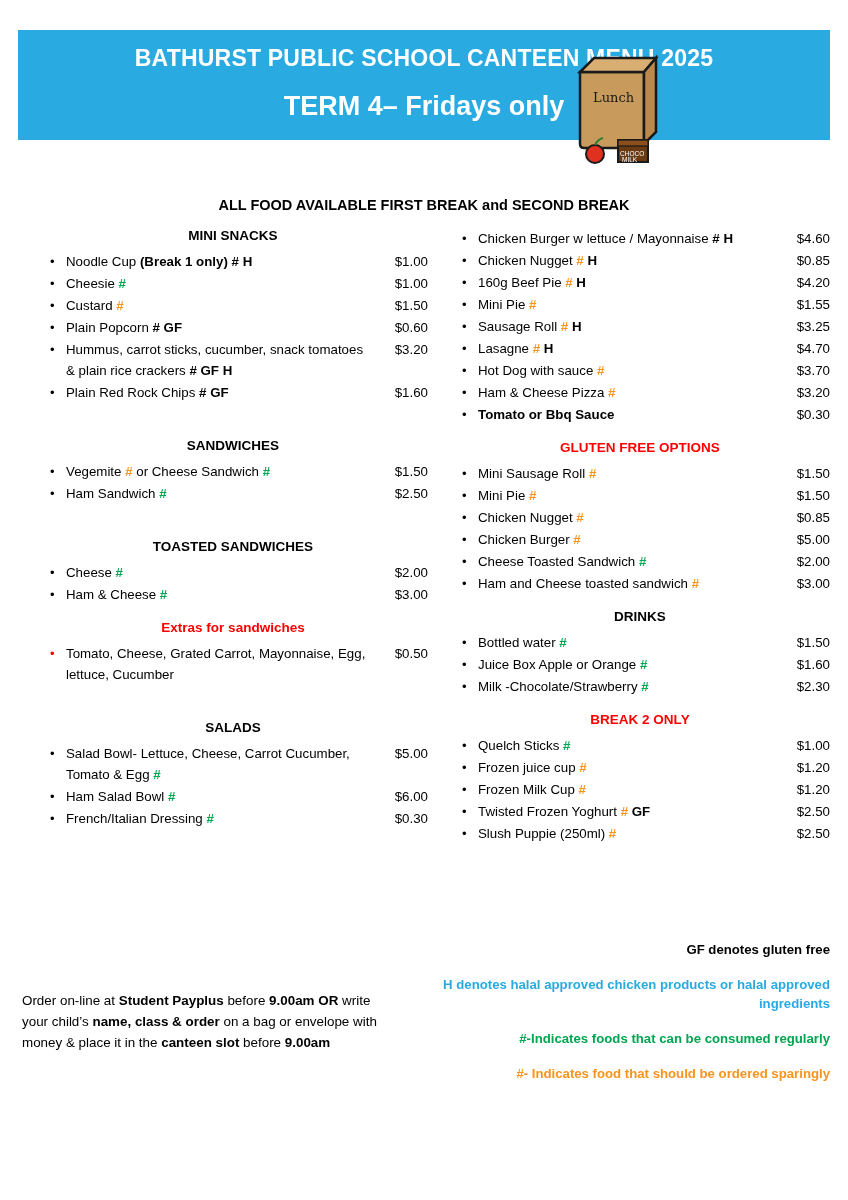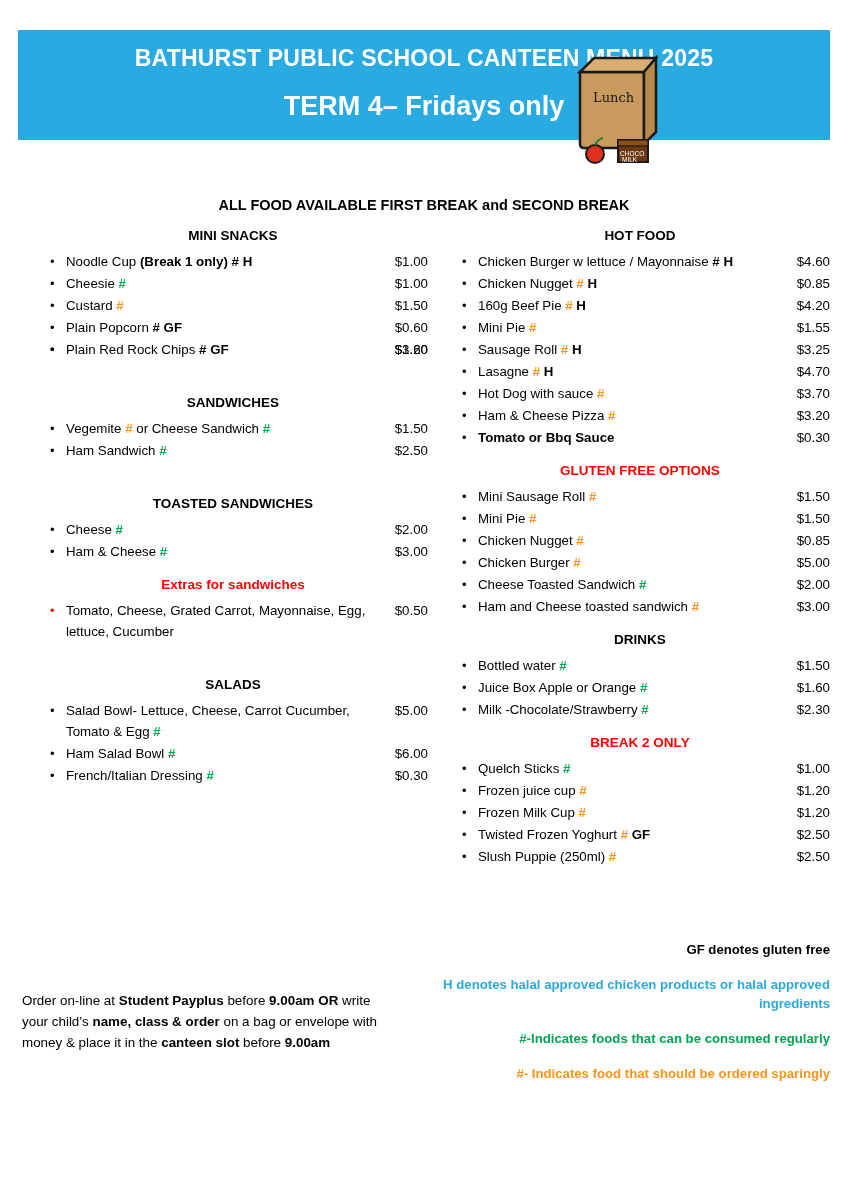--- a/index.html
+++ b/index.html
@@ -176,21 +176,21 @@
   <div class="avail-line">ALL FOOD AVAILABLE FIRST BREAK and SECOND BREAK</div>
 
   <div class="col col-left" id="col-left">
       <div class="section">
         <div class="sec-title">MINI SNACKS</div>
         <ul class="items">
           <li><span class="bullet">•</span><span class="name ">Noodle Cup <span class="red bold">(Break 1 only)</span> <span class=" bold">#</span> <span class="red bold">H</span></span><span class="price">$1.00</span></li>
           <li><span class="bullet">•</span><span class="name ">Cheesie <span class="green bold">#</span></span><span class="price">$1.00</span></li>
           <li><span class="bullet">•</span><span class="name ">Custard <span class="orange bold">#</span></span><span class="price">$1.50</span></li>
           <li><span class="bullet">•</span><span class="name ">Plain Popcorn <span class=" bold">#</span> <span class="red bold">GF</span></span><span class="price">$0.60</span></li>
-          <li><span class="bullet">•</span><span class="price">$3.20</span></li>
+          <li><span class="bullet">•</span><span class="name ">Hummus, carrot sticks, cucumber, snack tomatoes &amp; plain rice crackers <span class=" bold">#</span> <span class="red bold">GF</span> <span class="red bold">H</span></span><span class="price">$3.20</span></li>
           <li><span class="bullet">•</span><span class="name ">Plain Red Rock Chips <span class=" bold">#</span> <span class="red bold">GF</span></span><span class="price">$1.60</span></li>
         </ul>
       </div>
       <div class="spacer-lg"></div>
       <div class="section">
         <div class="sec-title">SANDWICHES</div>
         <ul class="items">
           <li><span class="bullet">•</span><span class="name ">Vegemite <span class="orange bold">#</span> <span>or Cheese Sandwich</span> <span class="green bold">#</span></span><span class="price">$1.50</span></li>
           <li><span class="bullet">•</span><span class="name ">Ham Sandwich <span class="green bold">#</span></span><span class="price">$2.50</span></li>
         </ul>
@@ -215,21 +215,20 @@
         <div class="sec-title">SALADS</div>
         <ul class="items">
           <li><span class="bullet">•</span><span class="name ">Salad Bowl- Lettuce, Cheese, Carrot Cucumber, Tomato &amp; Egg <span class="green bold">#</span></span><span class="price">$5.00</span></li>
           <li><span class="bullet">•</span><span class="name ">Ham Salad Bowl <span class="green bold">#</span></span><span class="price">$6.00</span></li>
           <li><span class="bullet">•</span><span class="name ">French/Italian Dressing <span class="green bold">#</span></span><span class="price">$0.30</span></li>
         </ul>
       </div>
     </div>
   <div class="col col-right" id="col-right">
       <div class="section">
-        <div class="sec-title">HOT FOOD</div>
         <ul class="items">
           <li><span class="bullet">•</span><span class="name ">Chicken Burger w lettuce / Mayonnaise <span class=" bold">#</span> <span class="red bold">H</span></span><span class="price">$4.60</span></li>
           <li><span class="bullet">•</span><span class="name ">Chicken Nugget <span class="orange bold">#</span> <span class="red bold">H</span></span><span class="price">$0.85</span></li>
           <li><span class="bullet">•</span><span class="name ">160g Beef Pie <span class="orange bold">#</span> <span class="red bold">H</span></span><span class="price">$4.20</span></li>
           <li><span class="bullet">•</span><span class="name ">Mini Pie <span class="orange bold">#</span></span><span class="price">$1.55</span></li>
           <li><span class="bullet">•</span><span class="name ">Sausage Roll <span class="orange bold">#</span> <span class="red bold">H</span></span><span class="price">$3.25</span></li>
           <li><span class="bullet">•</span><span class="name ">Lasagne <span class="orange bold">#</span> <span class="red bold">H</span></span><span class="price">$4.70</span></li>
           <li><span class="bullet">•</span><span class="name ">Hot Dog with sauce <span class="orange bold">#</span></span><span class="price">$3.70</span></li>
           <li><span class="bullet">•</span><span class="name ">Ham &amp; Cheese Pizza <span class="orange bold">#</span></span><span class="price">$3.20</span></li>
           <li><span class="bullet">•</span><span class="name  bold">Tomato or Bbq Sauce</span><span class="price">$0.30</span></li>

